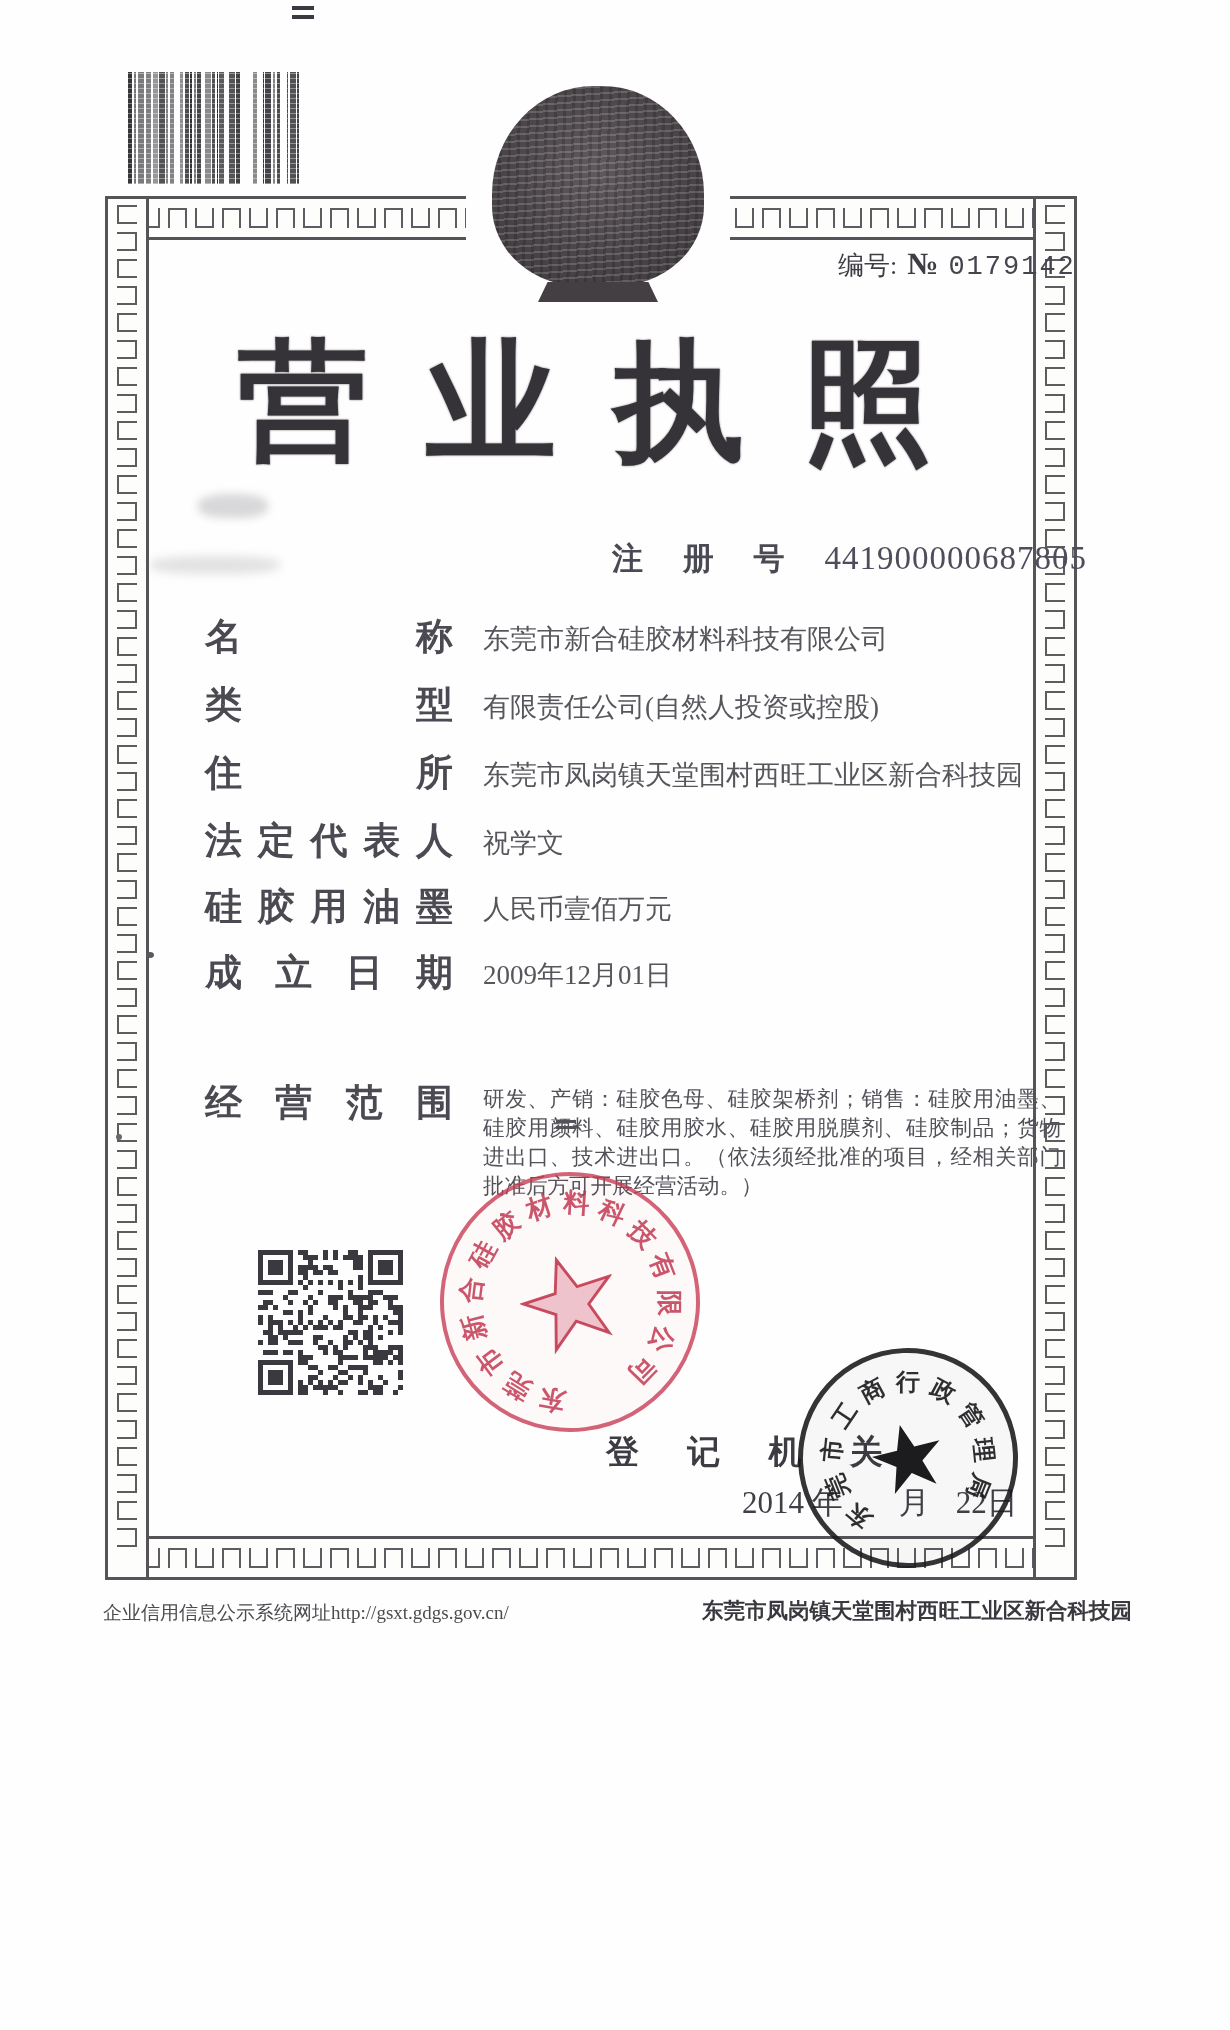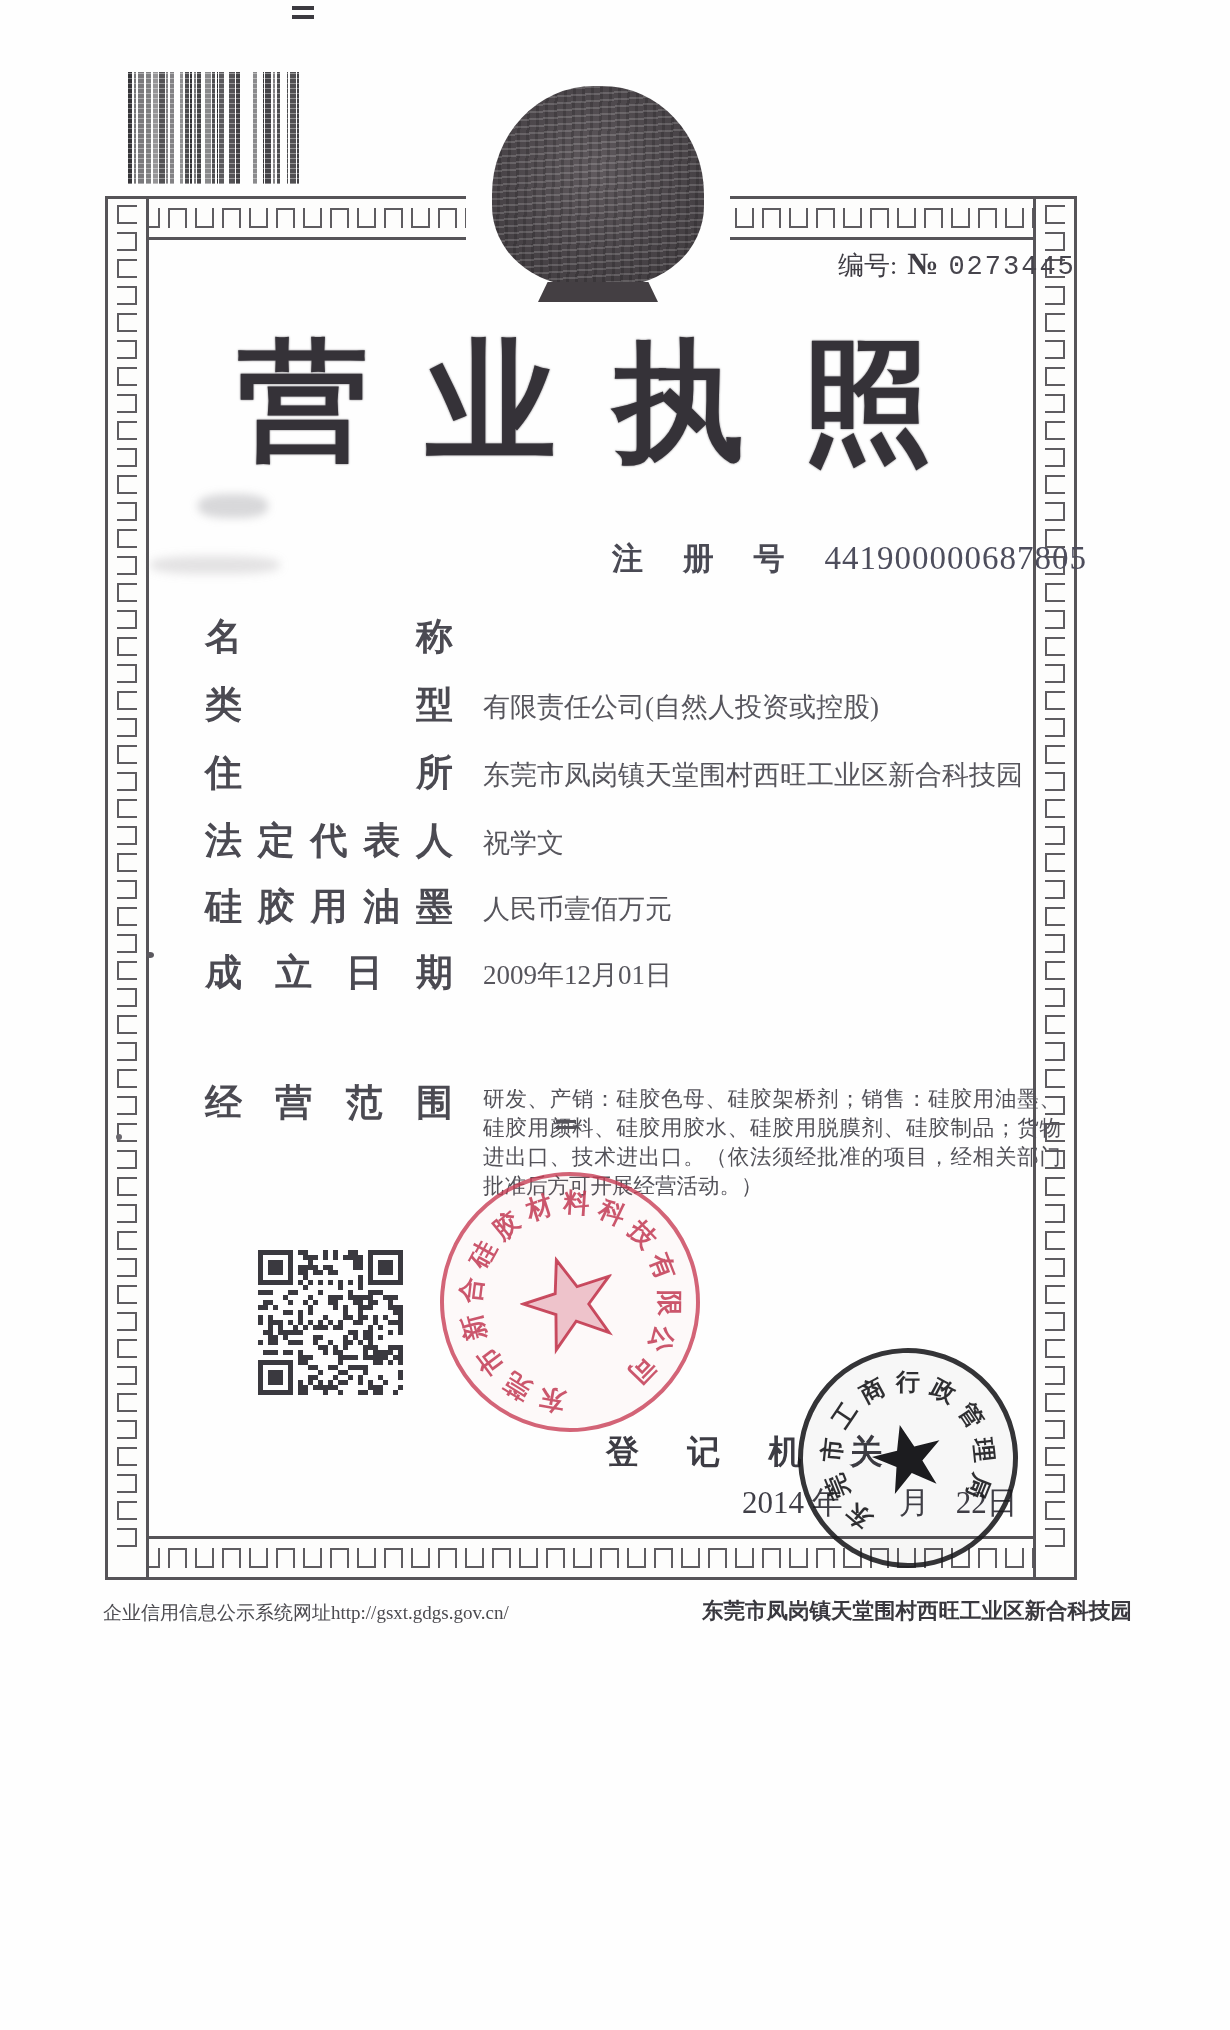--- a/index.html
+++ b/index.html
@@ -305,37 +305,38 @@
       </div>
   </div>
 
   <div id="emblem-box">
     <div id="emblem"></div>
   </div>
 
   <div id="serial">
     <span>编号:</span>
     <span class="nosym">№</span>
-    <span class="num">0273445</span>
+    <span class="num">0179142</span>
   </div>
 
   <div id="title">
       <span>营</span>
       <span>业</span>
       <span>执</span>
       <span>照</span>
     </div>
 
   <div id="regno">
     <span class="lab">注 册 号</span>
     <span class="num">441900000687805</span>
   </div>
 
   <div class="row" style="top:615px">
     <div class="label">名称</div>
+    <div class="value">东莞市新合硅胶材料科技有限公司</div>
   </div>
   <div class="row" style="top:683px">
     <div class="label">类型</div>
     <div class="value">有限责任公司(自然人投资或控股)</div>
   </div>
   <div class="row" style="top:751px">
     <div class="label">住所</div>
     <div class="value">东莞市凤岗镇天堂围村西旺工业区新合科技园</div>
   </div>
   <div class="row" style="top:819px">

